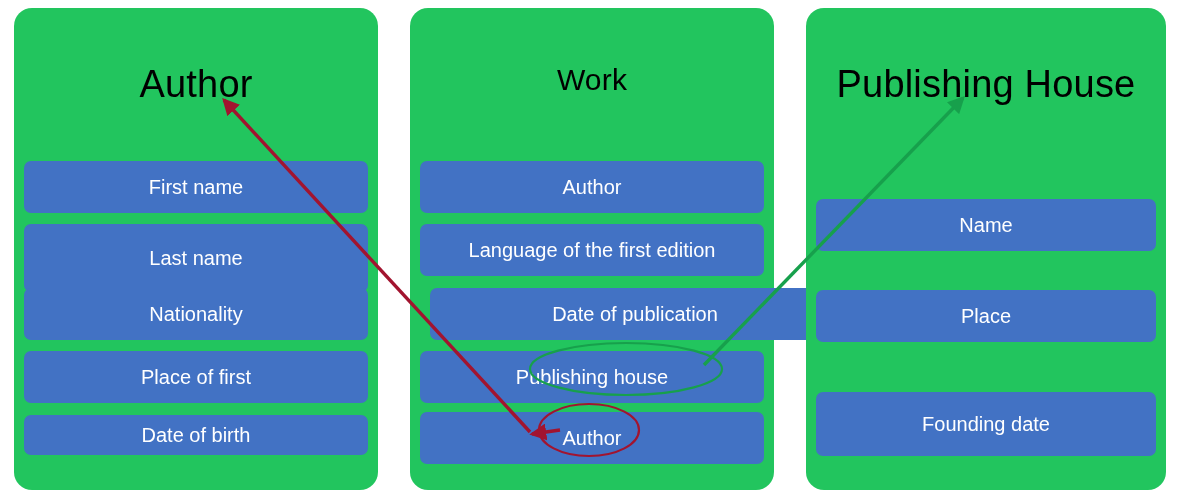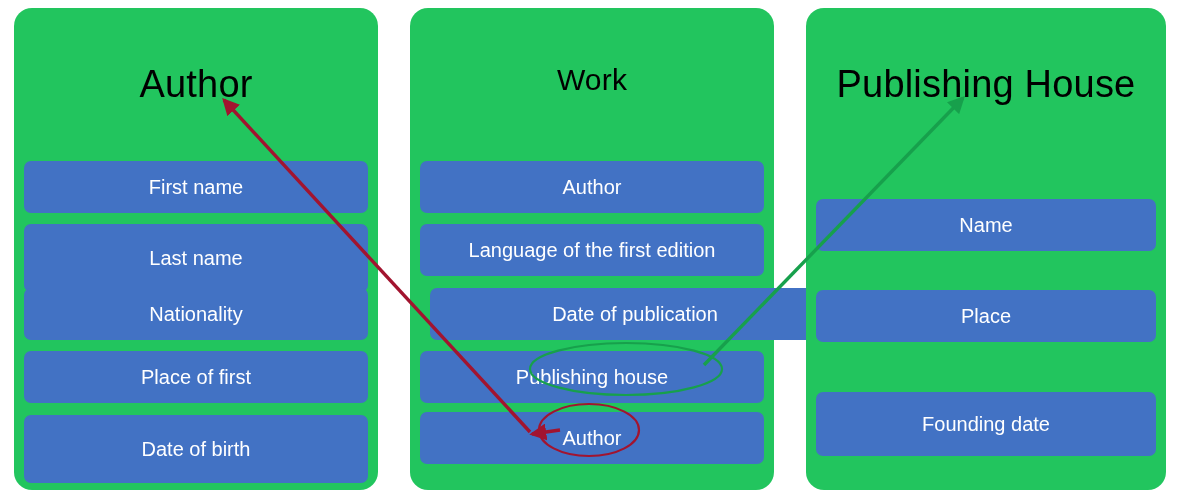--- a/index.html
+++ b/index.html
@@ -78,21 +78,21 @@
     </div>
     <div class="row" style="left:10px; top:216px; width:344px; height:68px;">
       <span class="row-label">Last name</span>
     </div>
     <div class="row" style="left:10px; top:280px; width:344px; height:52px;align-items:center;">
       <span class="row-label">Nationality</span>
     </div>
     <div class="row" style="left:10px; top:343px; width:344px; height:52px;">
       <span class="row-label">Place of first</span>
     </div>
-    <div class="row" style="left:10px; top:407px; width:344px; height:68px;">
+    <div class="row" style="left:10px; top:407px; width:344px; height:40px;">
       <span class="row-label">Date of birth</span>
     </div>
   </div>
 
   <div class="panel" style="left:410px; top:8px; width:364px; height:482px;">
     <div class="panel-title" style="top:55px; font-size:30px;">Work</div>
 
     <div class="row" style="left:10px; top:153px; width:344px; height:52px;">
       <span class="row-label">Author</span>
     </div>

